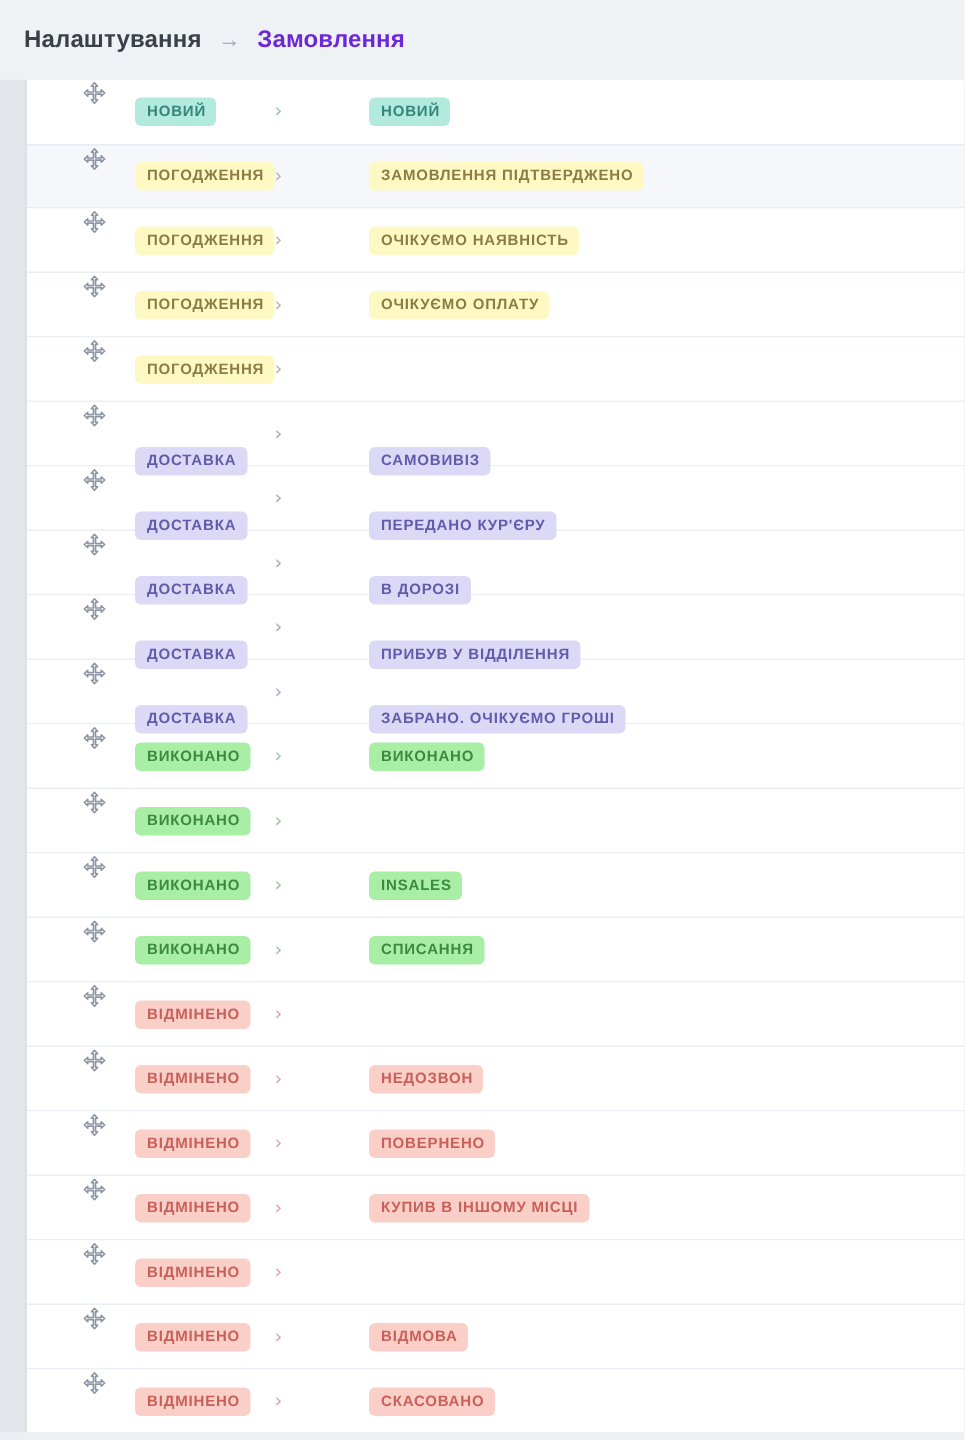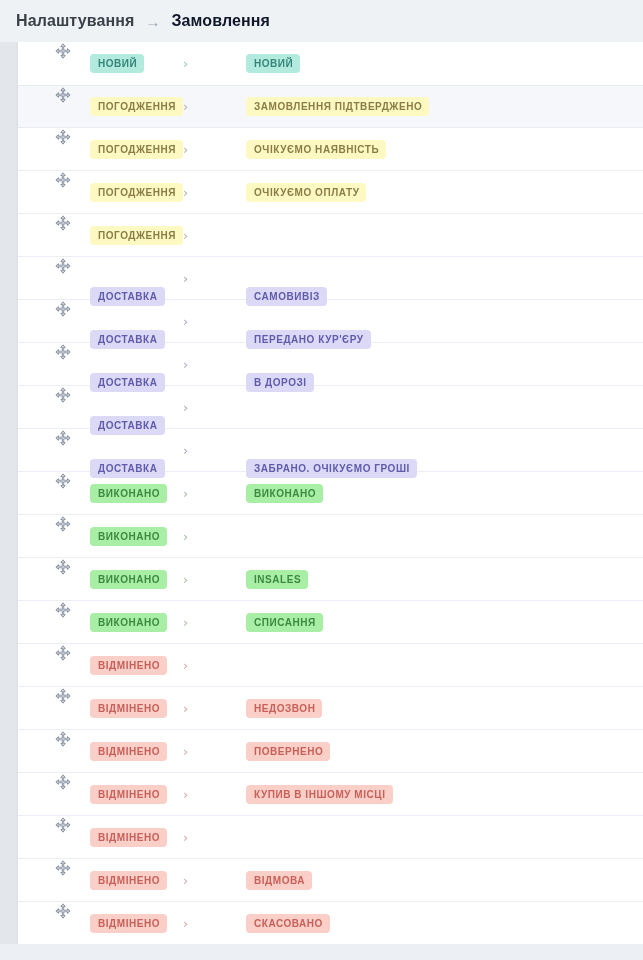--- a/index.html
+++ b/index.html
@@ -10,21 +10,21 @@
     width: 643px;
     height: 960px;
     overflow: hidden;
     background: #eceff3;
     font-family: "Liberation Sans", "DejaVu Sans", sans-serif;
     -webkit-font-smoothing: antialiased;
   }
 
   
   .topbar {
-    height: 42px;
+    height: 53px;
     background: #eff2f5;
     display: flex;
     align-items: center;
     padding: 0 0 0 16px;
     box-sizing: border-box;
     position: relative;
     z-index: 5;
   }
   .breadcrumb {
     display: flex;
@@ -40,21 +40,21 @@
     text-decoration: none;
     white-space: nowrap;
   }
   .crumb-sep {
     color: #9aa3af;
     font-size: 15px;
     font-weight: normal;
     line-height: 1;
   }
   .crumb-current {
-    color: #0f172a;
+    color: #6d28d9;
     white-space: nowrap;
   }
 
   
   .page {
     position: relative;
     height: 902px;
     background: #eceff3;
     overflow: hidden;
   }
@@ -333,20 +333,23 @@
     </span>
 
     <span class="group-cell">
       <span class="badge purple">ДОСТАВКА</span>
     </span>
 
     <span class="chev-cell">
       <span class="chev purple">›</span>
     </span>
 
+    <span class="status-cell">
+      <span class="badge purple">ПРИБУВ У ВІДДІЛЕННЯ</span>
+    </span>
   </div>
         <div class="status-row">
     <span class="drag-handle">
       <svg width="16" height="16" viewBox="0 0 16 16" aria-hidden="true">
         <path d="M8 1.2 L10.1 3.5 H8.7 V7.3 H12.5 V5.9 L14.8 8 L12.5 10.1 V8.7 H8.7 V12.5 H10.1 L8 14.8 L5.9 12.5 H7.3 V8.7 H3.5 V10.1 L1.2 8 L3.5 5.9 V7.3 H7.3 V3.5 H5.9 Z" fill="none" stroke="#7b8496" stroke-width="1.1" stroke-linejoin="round"></path>
       </svg>
     </span>
 
     <span class="group-cell">
       <span class="badge purple">ДОСТАВКА</span>

